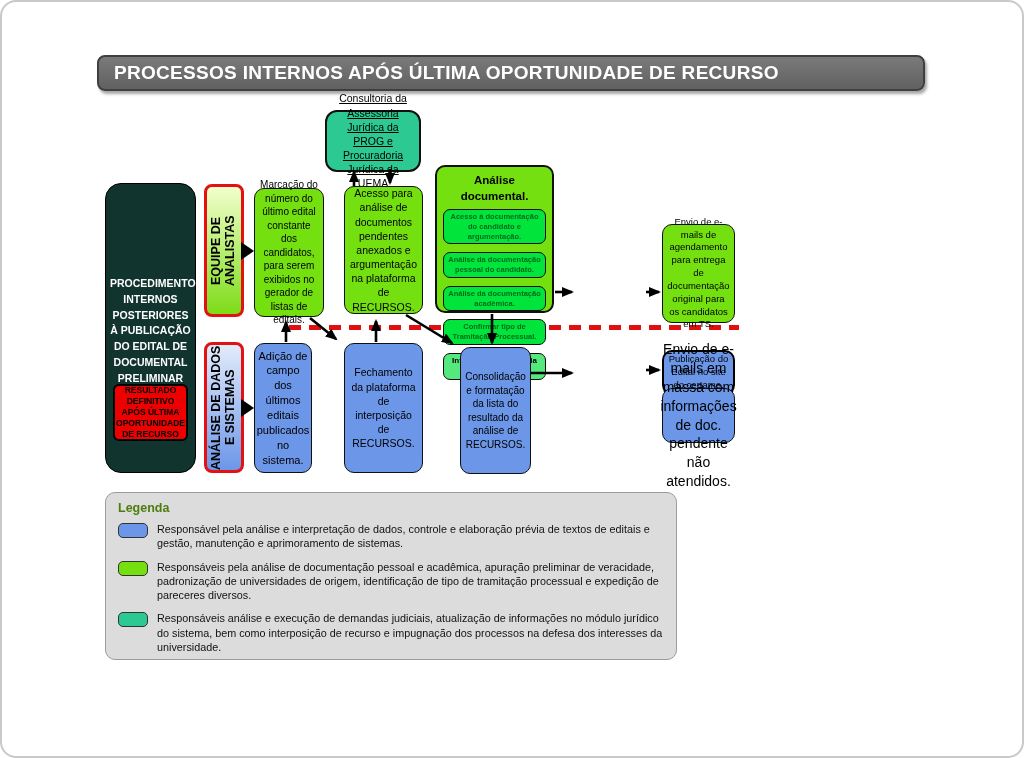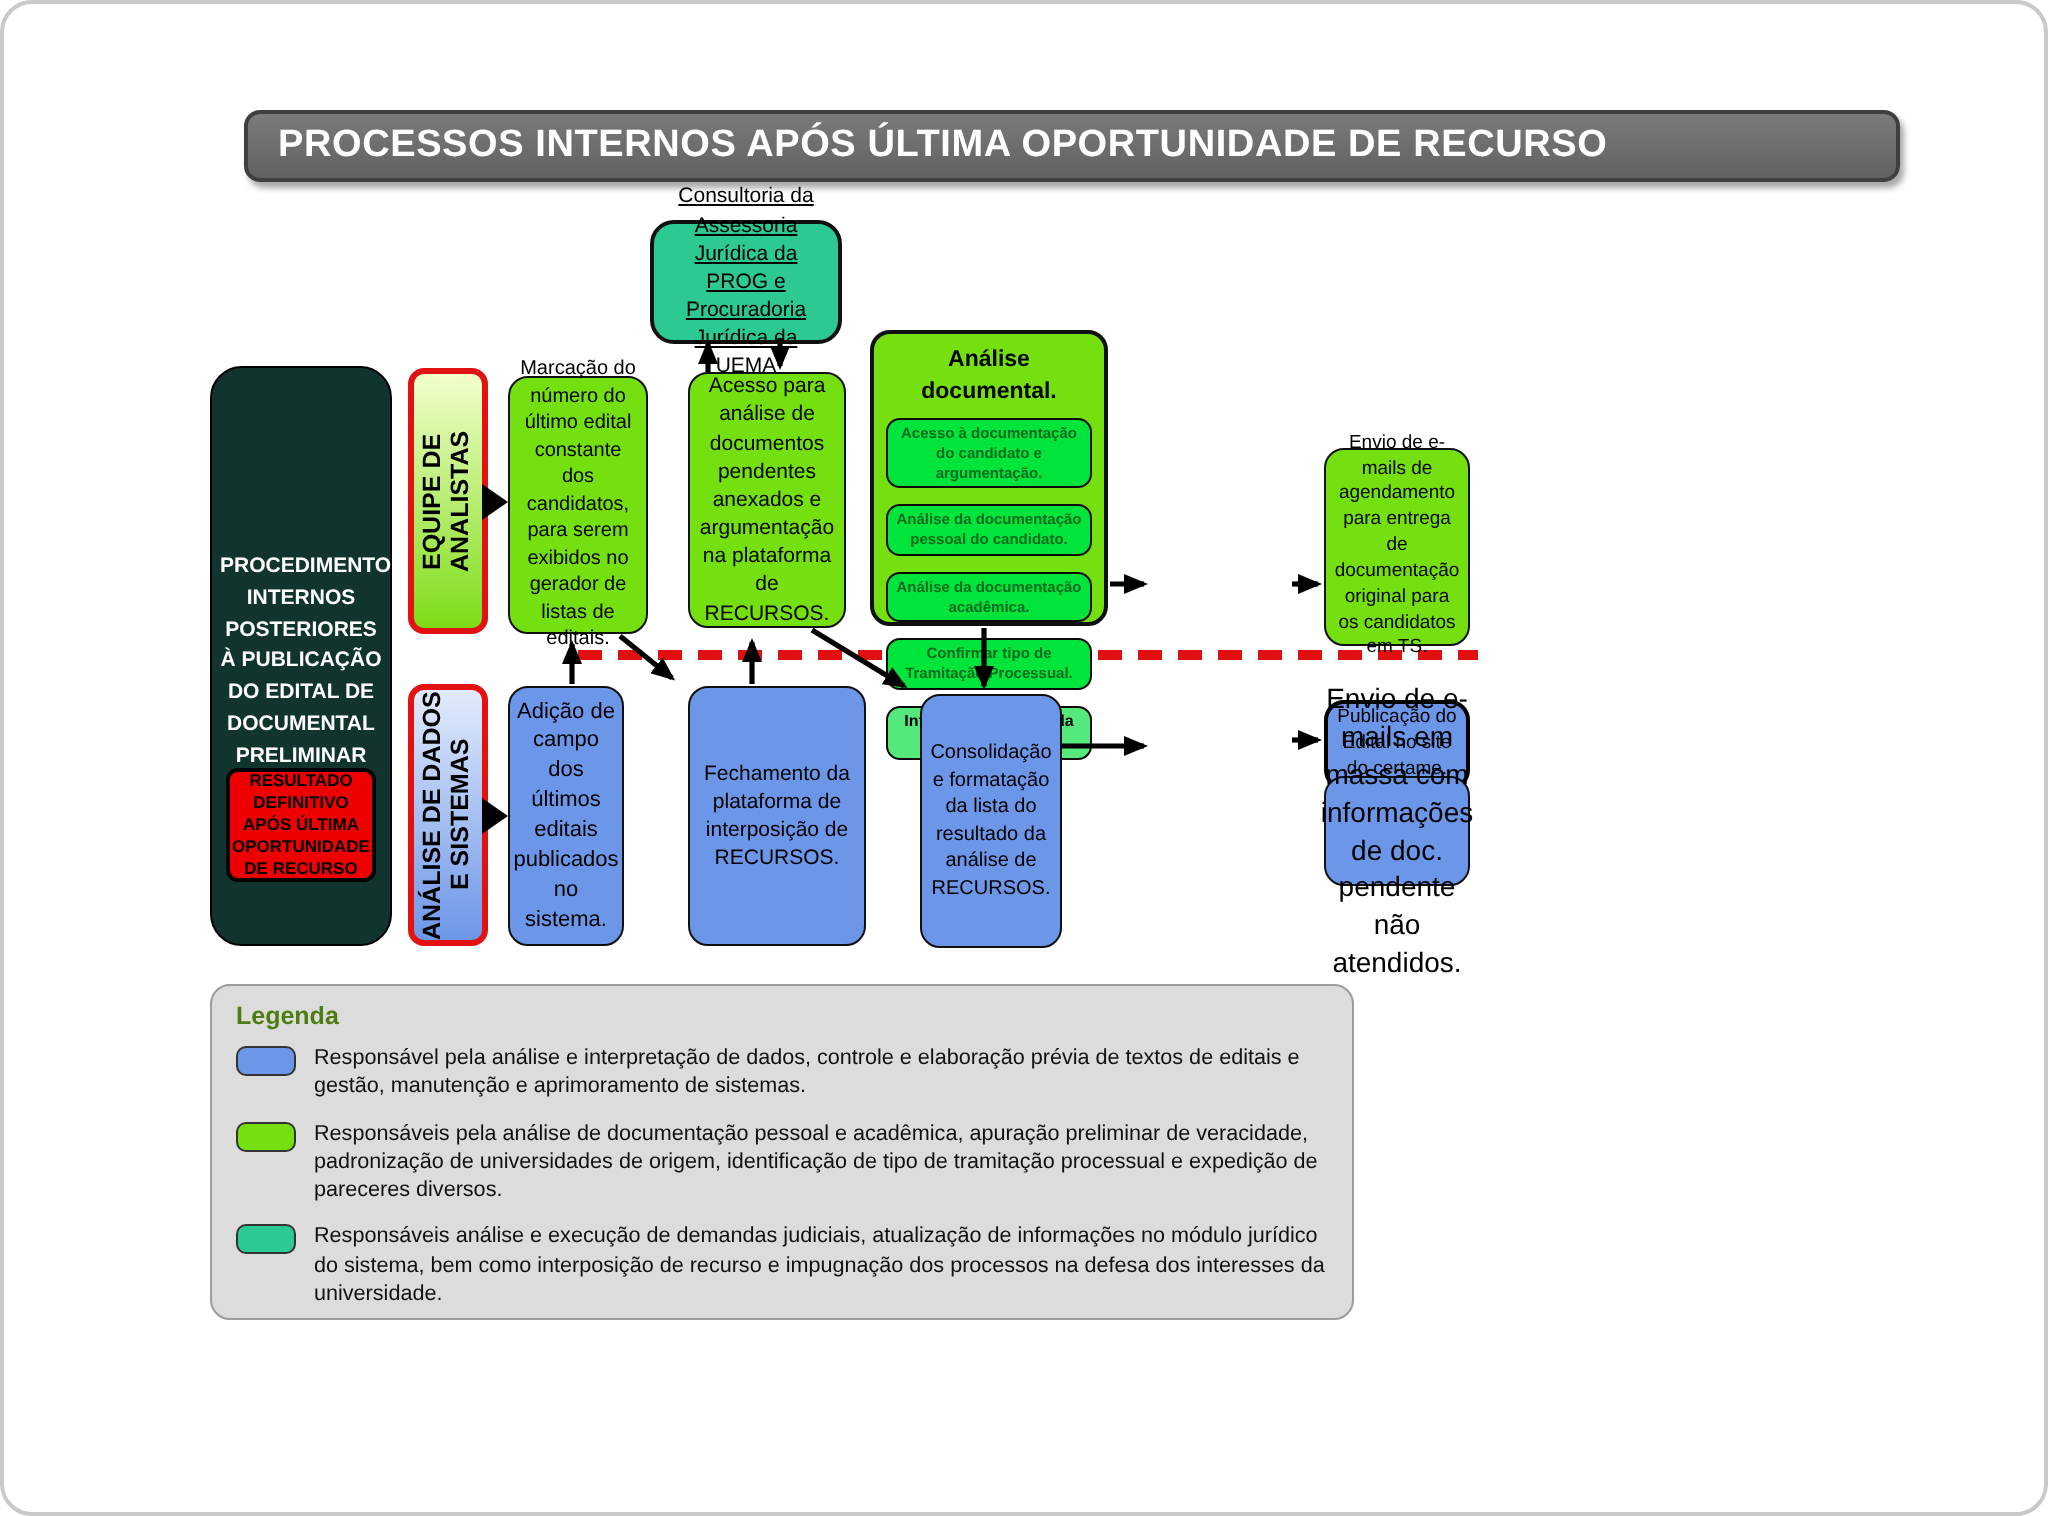--- a/index.html
+++ b/index.html
@@ -1,37 +1,37 @@
 <!DOCTYPE html>
 <html><head>
 <meta charset="utf-8">
 <style>
   * { margin:0; padding:0; box-sizing:border-box; }
   body { background:#fff; font-family:"Liberation Sans", sans-serif; }
   .canvas { position:relative; width:1024px; height:758px; background:#fff;
             border:2px solid #c9c9c9; border-radius:16px; overflow:hidden; }
 
-  .title-bar { position:absolute; left:120px; top:53px; width:828px; height:36px;
+  .title-bar { position:absolute; left:95px; top:53px; width:828px; height:36px;
     background:linear-gradient(#7a7a7a,#616161); border:2px solid #3f3f3f; border-radius:8px;
     color:#fff; font-weight:bold; font-size:19px; letter-spacing:.3px;
     display:flex; align-items:center; padding-left:15px;
     box-shadow:2px 3px 3px rgba(0,0,0,.35); z-index:2; }
 
   .node { position:absolute; border:1.5px solid #101010; border-radius:10px;
     display:flex; align-items:center; justify-content:center; text-align:center;
     font-size:10px; line-height:1.35; padding:4px; color:#000; z-index:2; }
   .green { background:#75e00f; }
   .blue  { background:#6c96e8; }
   .teal  { background:#2dc993; }
 
   .consultoria { left:323px; top:108px; width:96px; height:62px; border-radius:12px; border-width:2px; font-size:10.5px;text-decoration:underline; }
   .marcacao    { left:252px; top:186px; width:70px;  height:129px; }
   .acesso      { left:342px; top:184px; width:79px;  height:128px; font-size:10.5px; }
   .adicao      { left:252px; top:341px; width:58px;  height:130px; font-size:11px; }
-  .fechamento  { left:342px; top:341px; width:89px;  height:130px; font-size:10.5px;text-align:center; }
+  .fechamento  { left:342px; top:341px; width:79px;  height:130px; font-size:10.5px;text-align:center; }
   .consolidacao{ left:458px; top:345px; width:71px;  height:127px; }
   .elaboracao  { left:573px; top:253px; width:71px;  height:147px;
                  background:linear-gradient(#8ce61e,#5c8ce2); font-size:10.5px; }
   .envio-agend { left:660px; top:222px; width:73px;  height:99px; font-size:9.5px; }
   .publicacao  { left:660px; top:338px; width:73px;  height:45px; border:2.5px solid #000; font-size:9.5px;margin-top:10px; }
   .envio-massa { left:660px; top:386px; width:73px;  height:55px; font-size:14px; }
 
   .analise-doc { left:433px; top:163px; width:119px; height:148px; border-width:2px;
                  display:block; padding:5px 4px 2px; }
   .analise-doc .ad-title { font-weight:bold; font-size:11.5px; margin:1px 0 5px; text-align:center; }

